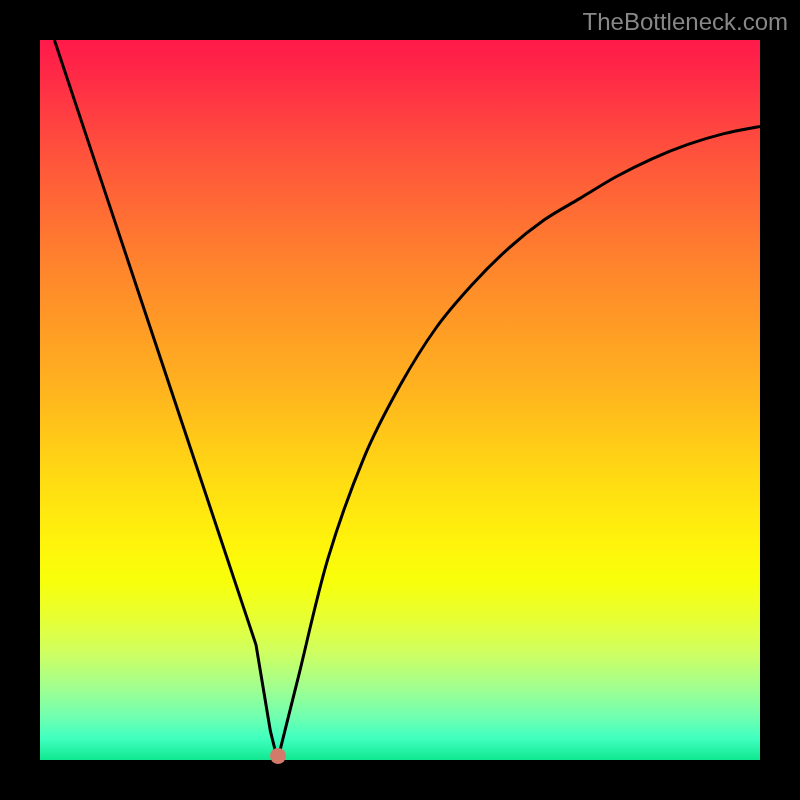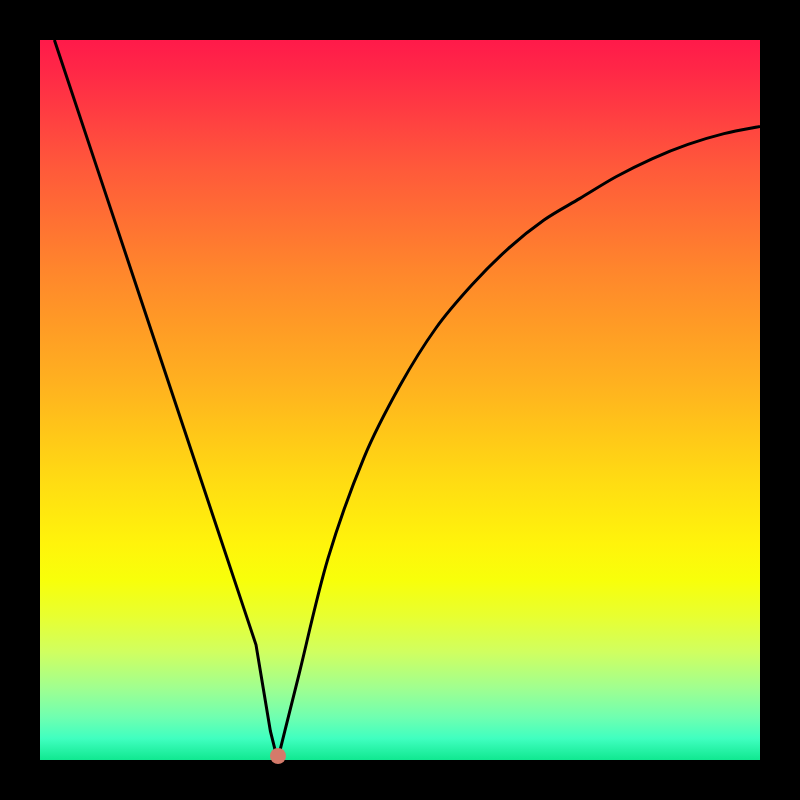--- a/index.html
+++ b/index.html
@@ -66,19 +66,20 @@
     height: 16px;
     border-radius: 50%;
     background: #d47a6a;
     transform: translate(-50%, -50%);
   }
 </style>
 </head>
 <body>
 
 <div class="chart-container">
+  <div class="watermark">TheBottleneck.com</div>
   <div class="plot-area">
     <svg class="curve" viewBox="0 0 720 720" preserveAspectRatio="none">
       <path id="curve-path" stroke="#000" stroke-width="3" fill="none" d="M 14.4 0 L 57.6 129.60000000000002 L 100.80000000000001 259.2 L 144 388.8 L 172.79999999999998 475.2 L 201.60000000000002 561.6 L 216 604.8 L 223.2 648 L 230.4 691.2 L 237.60000000000002 720 C 238.8 715.2, 241.2 705.6, 244.8 691.2 C 248.4 676.8, 252.0 662.4, 259.2 633.6 C 266.4 604.8, 277.2 554.4, 288.0 518.4 C 298.8 482.4, 312.0 446.4, 324.0 417.6 C 336.0 388.8, 348.0 367.2, 360.0 345.6 C 372.0 324.0, 384.0 304.8, 396.0 288.0 C 408.0 271.2, 420.0 258.0, 432.0 244.8 C 444.0 231.6, 456.0 219.6, 468.0 208.8 C 480.0 198.0, 492.0 188.4, 504.0 180.0 C 516.0 171.6, 528.0 165.6, 540.0 158.4 C 552.0 151.2, 564.0 143.4, 576.0 136.8 C 588.0 130.2, 600.0 124.2, 612.0 118.8 C 624.0 113.4, 636.0 108.6, 648.0 104.4 C 660.0 100.2, 672.0 96.6, 684.0 93.6 C 696.0 90.6, 714.0 87.6, 720.0 86.4"></path>
     </svg>
     <div id="marker" class="marker" style="left: 237.6px; top: 716.4px;"></div>
   </div>
 </div>
 
 </body></html>

